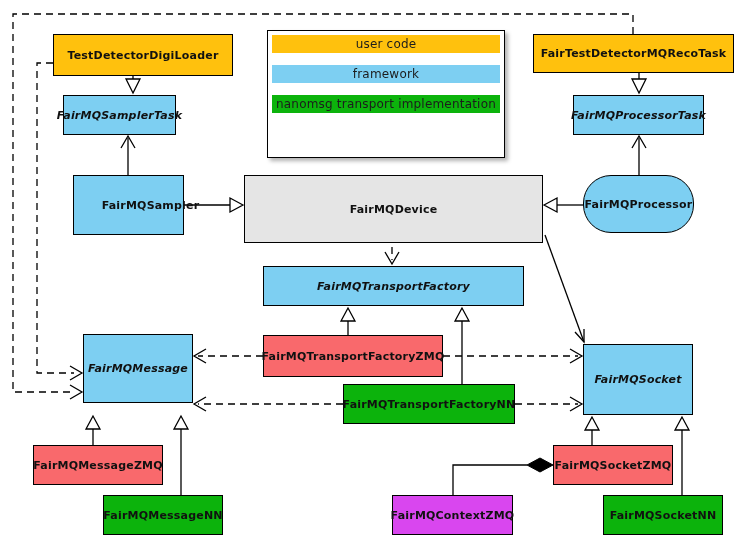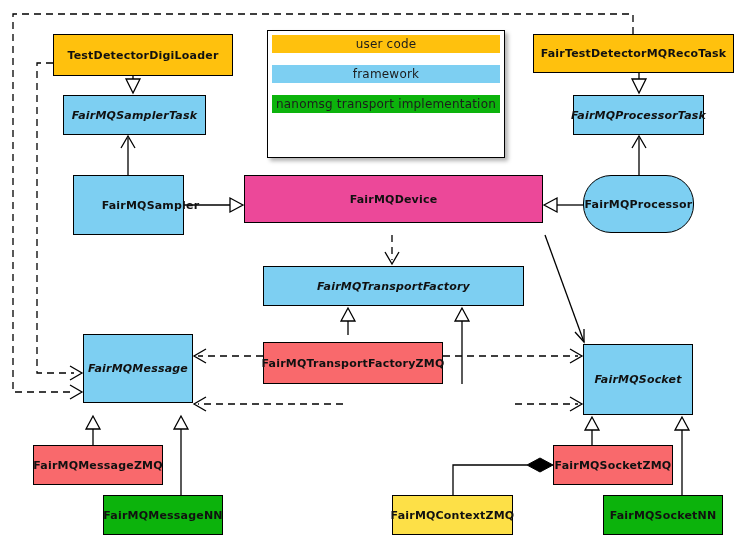--- a/index.html
+++ b/index.html
@@ -146,54 +146,57 @@
       <span>nanomsg transport implementation</span>
     </div>
   </div>
 
   <div class="node" style="left: 53px; top: 34px; width: 180px; height: 42px; background-color: rgb(255, 193, 13);">
     <span>TestDetectorDigiLoader</span>
   </div>
   <div class="node" style="left: 533px; top: 34px; width: 201px; height: 39px; background-color: rgb(255, 193, 13);">
     <span>FairTestDetectorMQRecoTask</span>
   </div>
-  <div class="node abstract" style="left: 63px; top: 95px; width: 143px; height: 40px; background-color: rgb(125, 207, 242);">
+  <div class="node abstract" style="left: 63px; top: 95px; width: 113px; height: 40px; background-color: rgb(125, 207, 242);">
     <span>FairMQSamplerTask</span>
   </div>
   <div class="node abstract" style="left: 573px; top: 95px; width: 131px; height: 40px; background-color: rgb(125, 207, 242);">
     <span>FairMQProcessorTask</span>
   </div>
   <div class="node" style="left: 73px; top: 175px; width: 111px; height: 60px; background-color: rgb(125, 207, 242); padding-left: 44px;">
     <span>FairMQSampler</span>
   </div>
-  <div class="node" style="left: 244px; top: 175px; width: 299px; height: 48px; background-color: #ec4899;">
+  <div class="node" style="left: 244px; top: 175px; width: 299px; height: 68px; background-color: #e5e5e5;">
     <span>FairMQDevice</span>
   </div>
   <div class="node" style="left: 583px; top: 175px; width: 111px; height: 58px; background-color: rgb(125, 207, 242); border-radius: 28px;">
     <span>FairMQProcessor</span>
   </div>
   <div class="node abstract" style="left: 263px; top: 266px; width: 261px; height: 40px; background-color: rgb(125, 207, 242);">
     <span>FairMQTransportFactory</span>
   </div>
-  <div class="node" style="left: 263px; top: 335px; width: 180px; height: 42px; background-color: rgb(249, 105, 108); margin-top: 7px;">
+  <div class="node" style="left: 263px; top: 335px; width: 180px; height: 42px; background-color: rgb(249, 105, 108);">
     <span>FairMQTransportFactoryZMQ</span>
+  </div>
+  <div class="node" style="left: 343px; top: 384px; width: 172px; height: 40px; background-color: rgb(12, 179, 12);">
+    <span>FairMQTransportFactoryNN</span>
   </div>
   <div class="node abstract" style="left: 83px; top: 334px; width: 110px; height: 69px; background-color: rgb(125, 207, 242);">
     <span>FairMQMessage</span>
   </div>
   <div class="node abstract" style="left: 583px; top: 344px; width: 110px; height: 71px; background-color: rgb(125, 207, 242);">
     <span>FairMQSocket</span>
   </div>
   <div class="node" style="left: 33px; top: 445px; width: 130px; height: 40px; background-color: rgb(249, 105, 108);">
     <span>FairMQMessageZMQ</span>
   </div>
   <div class="node" style="left: 103px; top: 495px; width: 120px; height: 40px; background-color: rgb(12, 179, 12);">
     <span>FairMQMessageNN</span>
   </div>
-  <div class="node" style="left: 392px; top: 495px; width: 121px; height: 40px; background-color: #fde047;">
+  <div class="node" style="left: 392px; top: 495px; width: 121px; height: 40px; background-color: #d946ef;">
     <span>FairMQContextZMQ</span>
   </div>
   <div class="node" style="left: 553px; top: 445px; width: 120px; height: 40px; background-color: rgb(249, 105, 108);">
     <span>FairMQSocketZMQ</span>
   </div>
   <div class="node" style="left: 603px; top: 495px; width: 120px; height: 40px; background-color: rgb(12, 179, 12);">
     <span>FairMQSocketNN</span>
   </div>
 
 </div>

